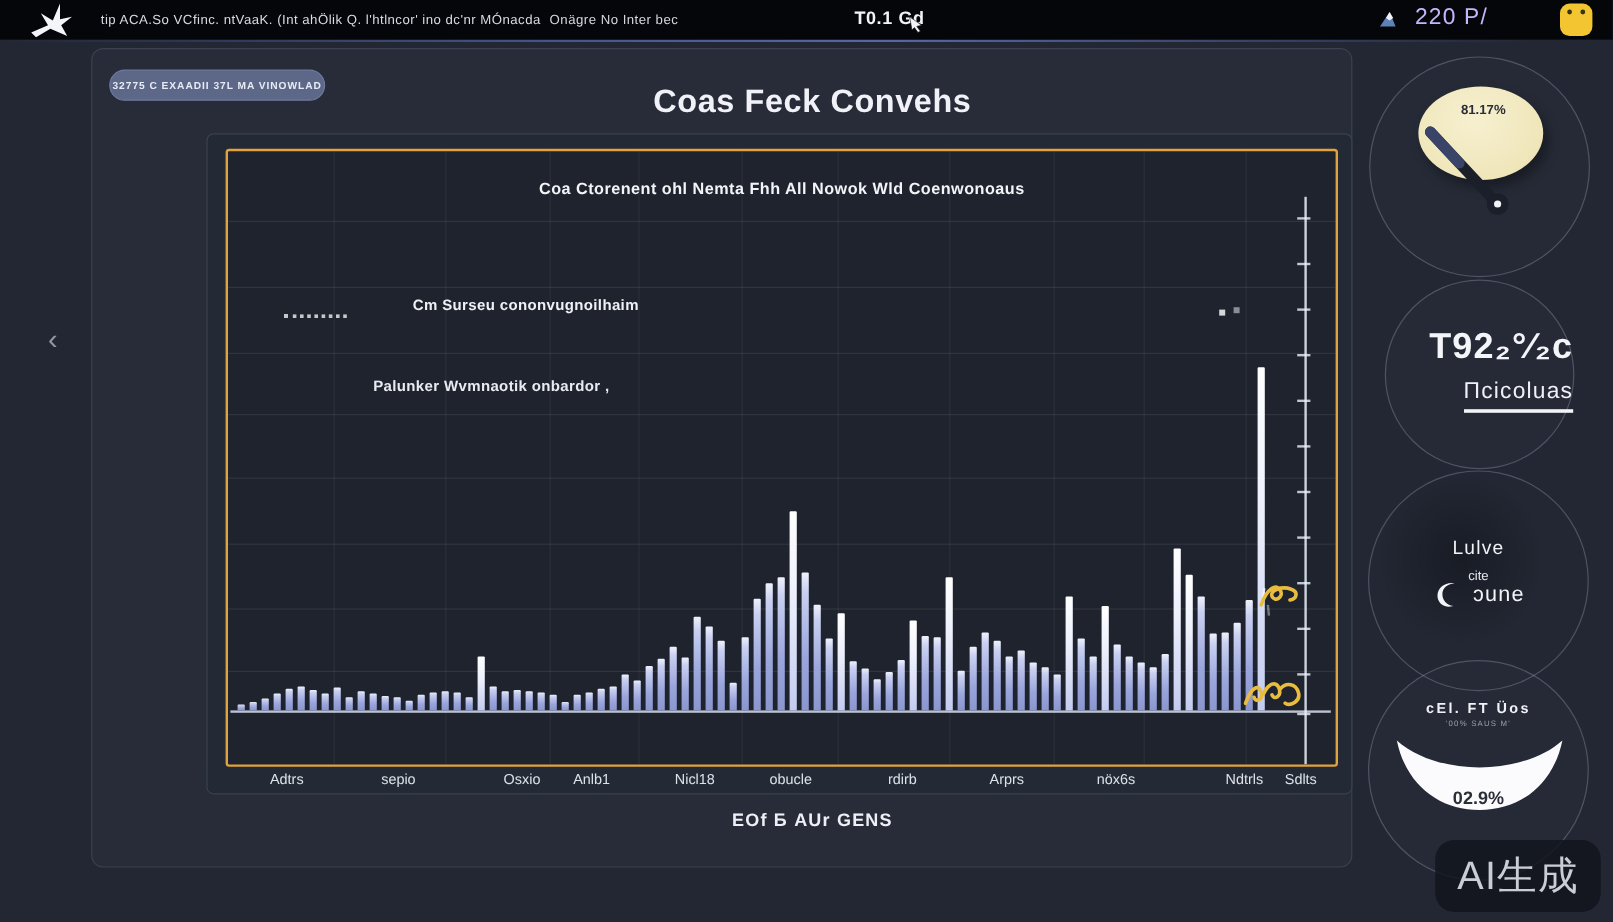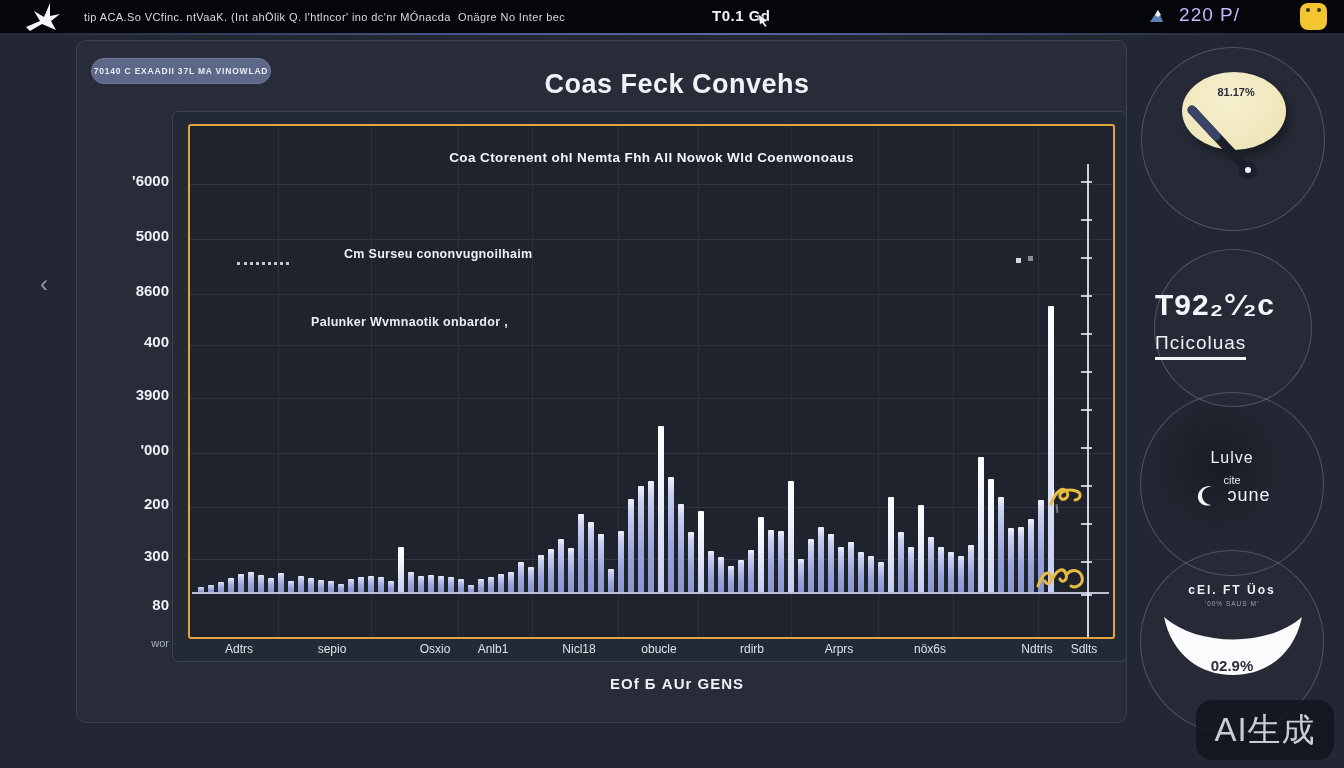--- a/index.html
+++ b/index.html
@@ -89,21 +89,21 @@
 
   
   .gauge { position:absolute; border:1px solid rgba(165,175,195,.32); border-radius:50%; background:rgba(255,255,255,.015); }
   .gauge1 { left:1141px; top:47px; width:184px; height:184px; }
   .gauge1-disc {
     position:absolute; left:40px; top:24px; width:104px; height:78px;
     background:radial-gradient(ellipse at 45% 35%, #f7f0d0 0%, #efe6ba 70%, #e3d8a8 100%);
     border-radius:50%; box-shadow:4px 6px 10px rgba(0,0,0,.35);
   }
   .gauge1-value { position:absolute; left:52%; top:14px; transform:translateX(-50%); font-size:11px; font-weight:bold; color:#2a2d38; }
-  .gauge2 { left:1154px; top:249px; width:158px; height:158px; text-align:left; }
+  .gauge2 { left:1154px; top:233px; width:158px; height:158px; text-align:right; }
   .gauge2-value { margin-top:38px; font-size:30px; font-weight:600; color:#f4f5f9; letter-spacing:1px; }
   .gauge2-label { display:inline-block; margin-top:10px; font-size:19px; color:#eef0f5; border-bottom:3px solid #f2f4f8; padding-bottom:3px; letter-spacing:1px; }
   .gauge3 { left:1140px; top:392px; width:184px; height:184px; text-align:center;
     background:radial-gradient(ellipse at 42% 40%, rgba(0,0,0,.28) 0%, rgba(0,0,0,0) 45%); }
   .gauge3-line1 { margin-top:56px; font-size:16px; color:#f0f2f6; letter-spacing:1px; }
   .gauge3-line2 { margin-top:7px; font-size:11px; color:#e4e7ee; }
   .gauge3-row { margin-top:-4px; display:flex; align-items:center; justify-content:center; gap:8px; }
   .gauge3-line3 { font-size:18px; color:#f2f4f8; letter-spacing:1px; }
   .gauge4 { left:1140px; top:550px; width:184px; height:184px; text-align:center; }
   .gauge4-title { margin-top:32px; font-size:12px; font-weight:bold; color:#f0f2f7; letter-spacing:2px; white-space:nowrap; }
@@ -140,35 +140,23 @@
     <span class="nav-stat">220 P/</span>
   </span>
   <div class="nav-avatar">
     <span class="eye l"></span>
     <span class="eye r"></span>
   </div>
 </header>
 <div class="accent-line"></div>
 
 <section class="main-panel">
-  <button class="header-button">70140 C EXAADII 37L MA VINOWLAD</button>
+  <button class="header-button">32775 C EXAADII 37L MA VINOWLAD</button>
   <h1 class="page-title">Coas Feck Convehs</h1>
 
-  <div class="y-axis-labels">
-      <span class="y-tick" style="top: 49px;">'6000</span>
-      <span class="y-tick" style="top: 104px;">5000</span>
-      <span class="y-tick" style="top: 159px;">8600</span>
-      <span class="y-tick" style="top: 210px;">400</span>
-      <span class="y-tick" style="top: 263px;">3900</span>
-      <span class="y-tick" style="top: 318px;">'000</span>
-      <span class="y-tick" style="top: 372px;">200</span>
-      <span class="y-tick" style="top: 424px;">300</span>
-      <span class="y-tick" style="top: 473px;">80</span>
-      <span class="y-tick small" style="top: 514px;">wor</span>
-    </div>
 
   <div class="chart-card">
     <div class="chart-frame">
         <div class="gridline-v" style="left: 848px;"></div>
         <div class="gridline-v" style="left: 763px;"></div>
         <div class="gridline-v" style="left: 688px;"></div>
         <div class="gridline-v" style="left: 601px;"></div>
         <div class="gridline-v" style="left: 508px;"></div>
         <div class="gridline-v" style="left: 428px;"></div>
         <div class="gridline-v" style="left: 342px;"></div>

